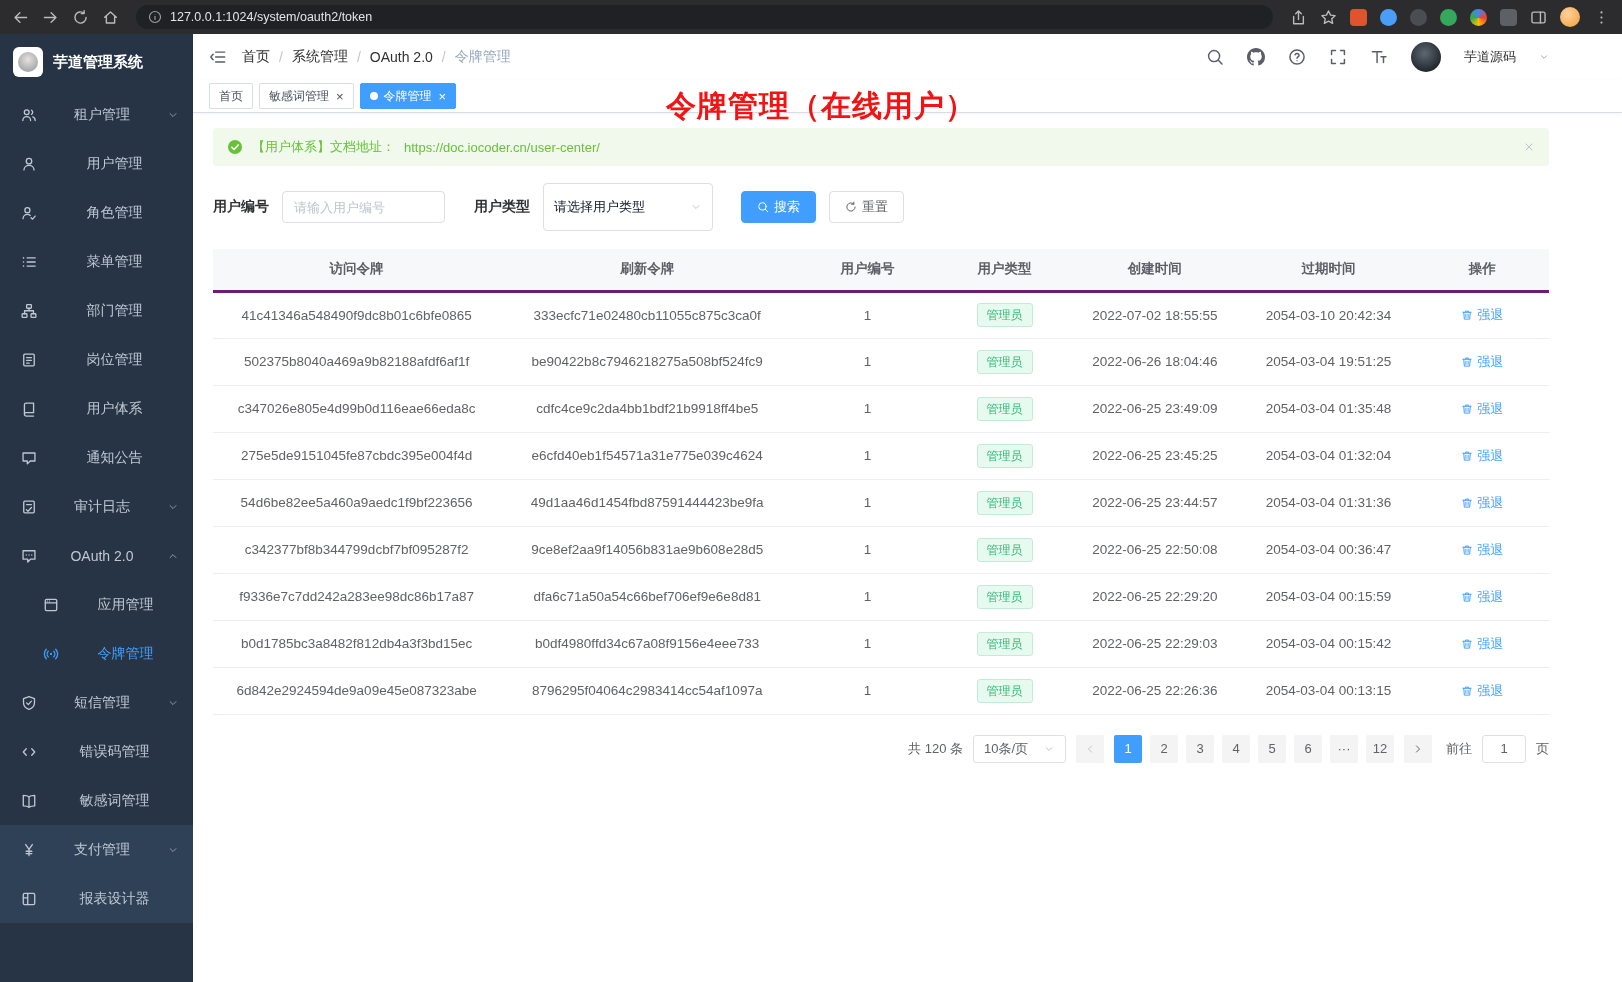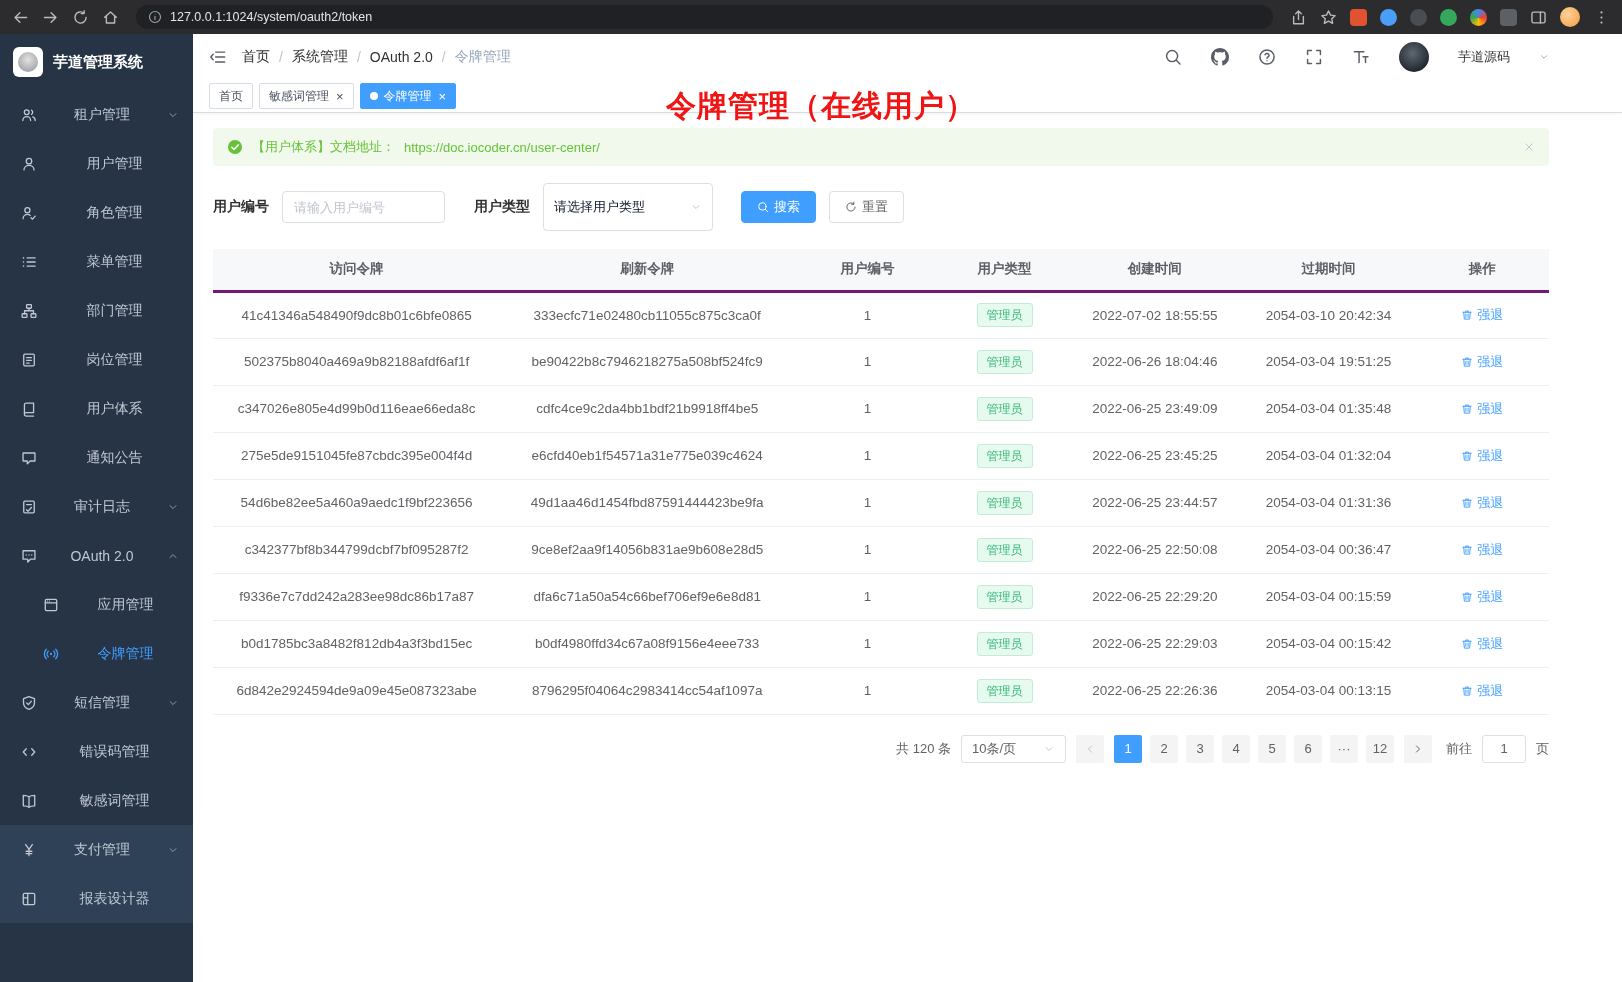--- a/index.html
+++ b/index.html
@@ -43,21 +43,21 @@
   
   .main{flex:1;display:flex;flex-direction:column;min-width:0;background:#fff;}
   .topbar{height:46px;display:flex;align-items:center;gap:15px;padding:0 73px 0 16px;flex:0 0 46px;}
   .hicon{width:18px;height:18px;color:#5a5e66;display:inline-flex;cursor:pointer;flex:0 0 auto;}
   .hicon svg{width:100%;height:100%;}
   .hicon.tiny{width:10px;height:10px;color:#909399;}
   .breadcrumb{display:flex;align-items:center;gap:9px;font-size:14px;}
   .crumb{color:#303133;cursor:pointer;white-space:nowrap;}
   .crumb.last{color:#97a8be;cursor:default;}
   .sep{color:#c0c4cc;}
-  .top-right{margin-left:auto;display:flex;align-items:center;gap:29px;justify-content:space-between;}
+  .top-right{margin-left:auto;display:flex;align-items:center;gap:23px;justify-content:space-between;}
   .user-avatar{width:30px;height:30px;border-radius:50%;background:radial-gradient(circle at 45% 38%,#5d6873,#23282e 72%);cursor:pointer;flex:0 0 30px;}
   .user-name{font-size:13px;color:#303133;cursor:pointer;white-space:nowrap;}
 
   .tagbar{height:33px;display:flex;align-items:center;gap:6px;padding:0 16px;border-bottom:1px solid #d8dce5;box-shadow:0 1px 3px rgba(0,0,0,.05);flex:0 0 33px;}
   .tag{height:26px;display:inline-flex;align-items:center;gap:6px;padding:0 9px;border:1px solid #d8dce5;background:#fff;color:#495060;font-size:12px;cursor:pointer;border-radius:2px;}
   .tag .dot{width:8px;height:8px;border-radius:50%;background:#fff;display:inline-block;}
   .tag.active{background:var(--primary,#409eff);border-color:var(--primary,#409eff);color:#fff;}
   .tclose{font-size:13px;line-height:1;margin-left:1px;cursor:pointer;}
 
   .annotation{position:absolute;left:666px;top:86px;font-size:30px;font-weight:700;color:var(--annotation,#f01414);z-index:20;white-space:nowrap;letter-spacing:1px;}
@@ -84,21 +84,21 @@
   .bic{width:12px;height:12px;display:inline-flex;}
   .bic svg{width:100%;height:100%;}
 
   .grid{width:100%;border-collapse:collapse;margin-top:18px;font-size:13.5px;table-layout:fixed;}
   .grid th{background:#f7f8fa;color:#5c6066;font-weight:700;height:42px;text-align:center;border-bottom:3px solid #701a75;white-space:nowrap;overflow:hidden;}
   .grid td{height:47px;text-align:center;color:#606266;border-bottom:1px solid #ebeef5;white-space:nowrap;overflow:hidden;}
   .badge{display:inline-block;background:#e7faf0;border:1px solid #c3ecd8;color:#35b876;font-size:12px;padding:2px 9px;border-radius:3px;line-height:1.5;}
   .op{color:var(--primary,#409eff);cursor:pointer;display:inline-flex;align-items:center;gap:4px;font-size:13px;}
 
   .pager{display:flex;align-items:center;justify-content:flex-end;gap:10px;margin-top:20px;font-size:13px;color:#606266;}
-  .psize{width:105px;height:28px;color:#606266;border-radius:3px;}
+  .psize{width:93px;height:28px;color:#606266;border-radius:3px;}
   .pbtn{min-width:28px;height:28px;border:none;background:#f4f4f5;border-radius:2px;color:#606266;font-size:13px;display:inline-flex;align-items:center;justify-content:center;cursor:pointer;font-family:inherit;padding:0 4px;}
   .pbtn.active{background:var(--primary,#409eff);color:#fff;}
   .pbtn.nav.disabled{color:#c0c4cc;cursor:default;}
   .pbtn svg{width:12px;height:12px;}
   .pages{display:flex;gap:8px;}
   .ginp{width:44px;height:28px;border:1px solid #dcdfe6;border-radius:3px;text-align:center;font-size:13px;color:#606266;outline:none;font-family:inherit;}
   .pgoto{margin-left:4px;}
 </style>
 </head>
 <body>

